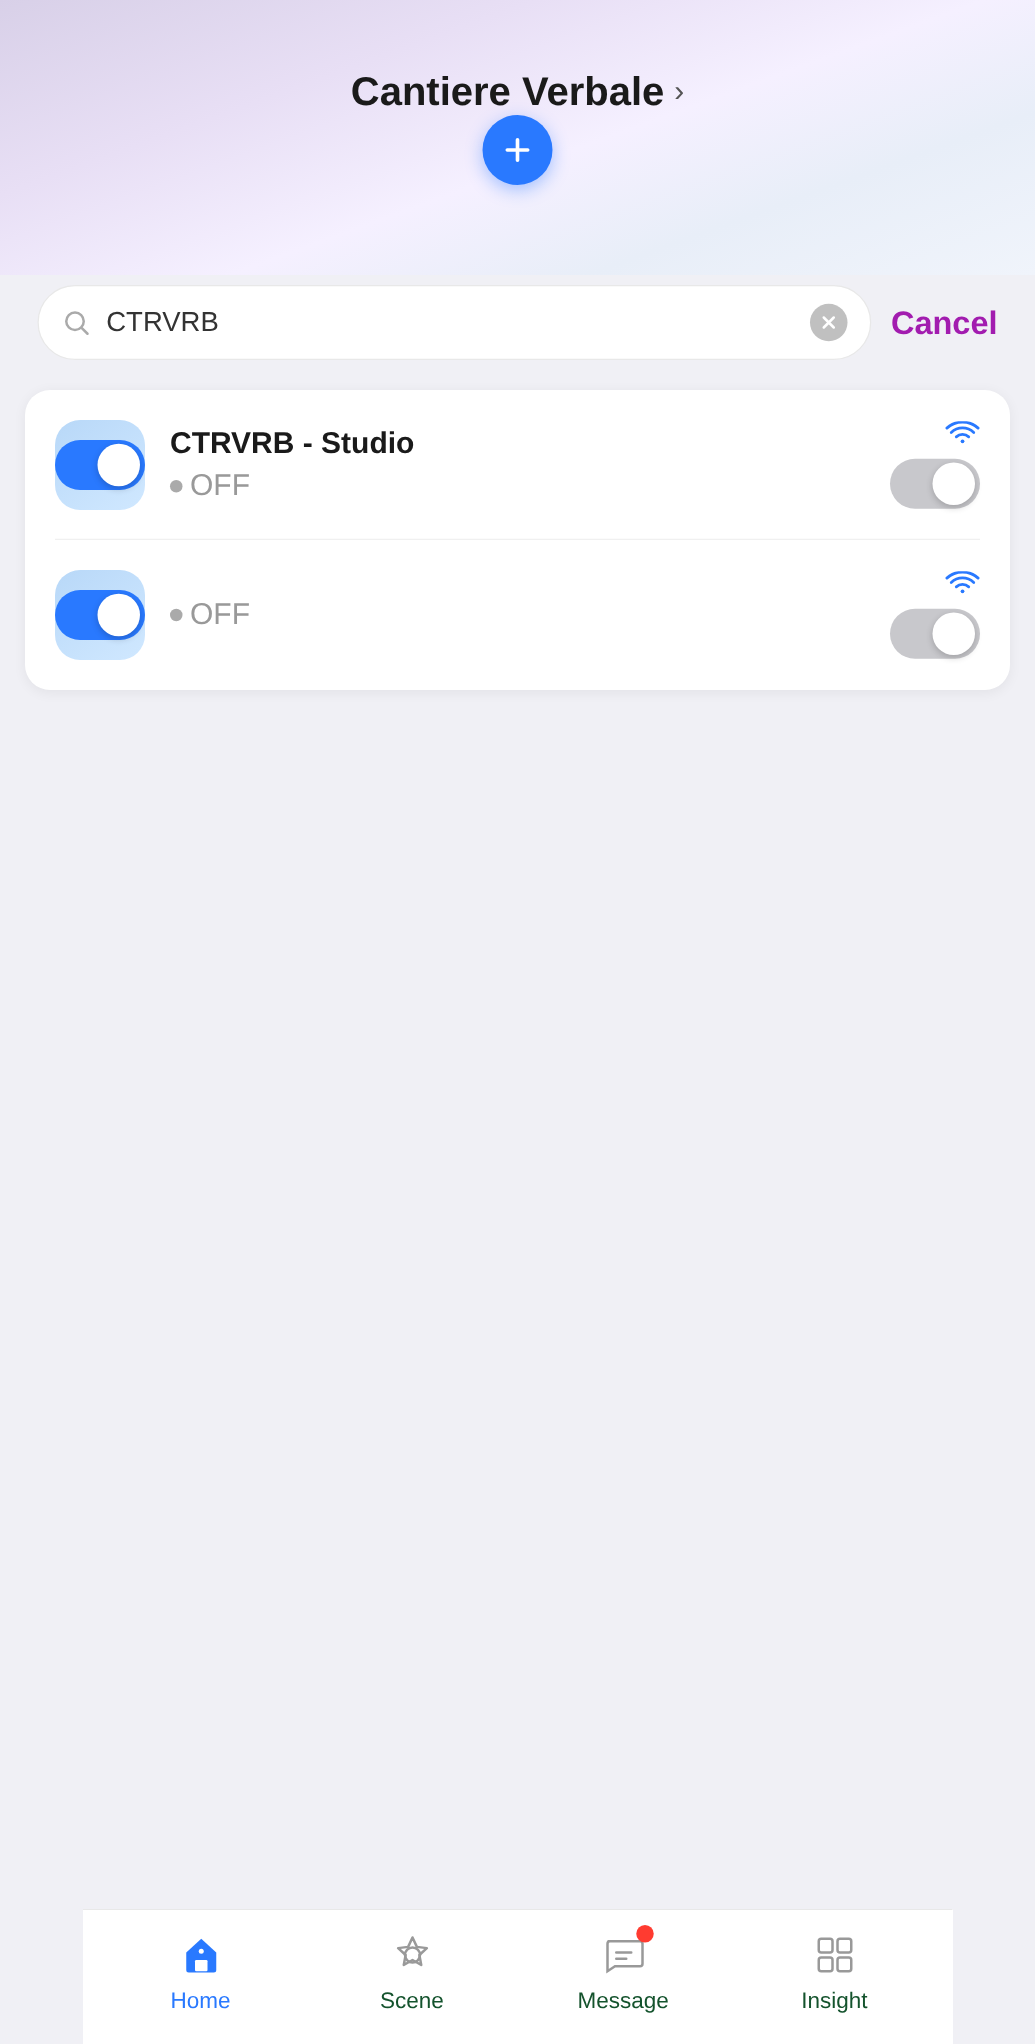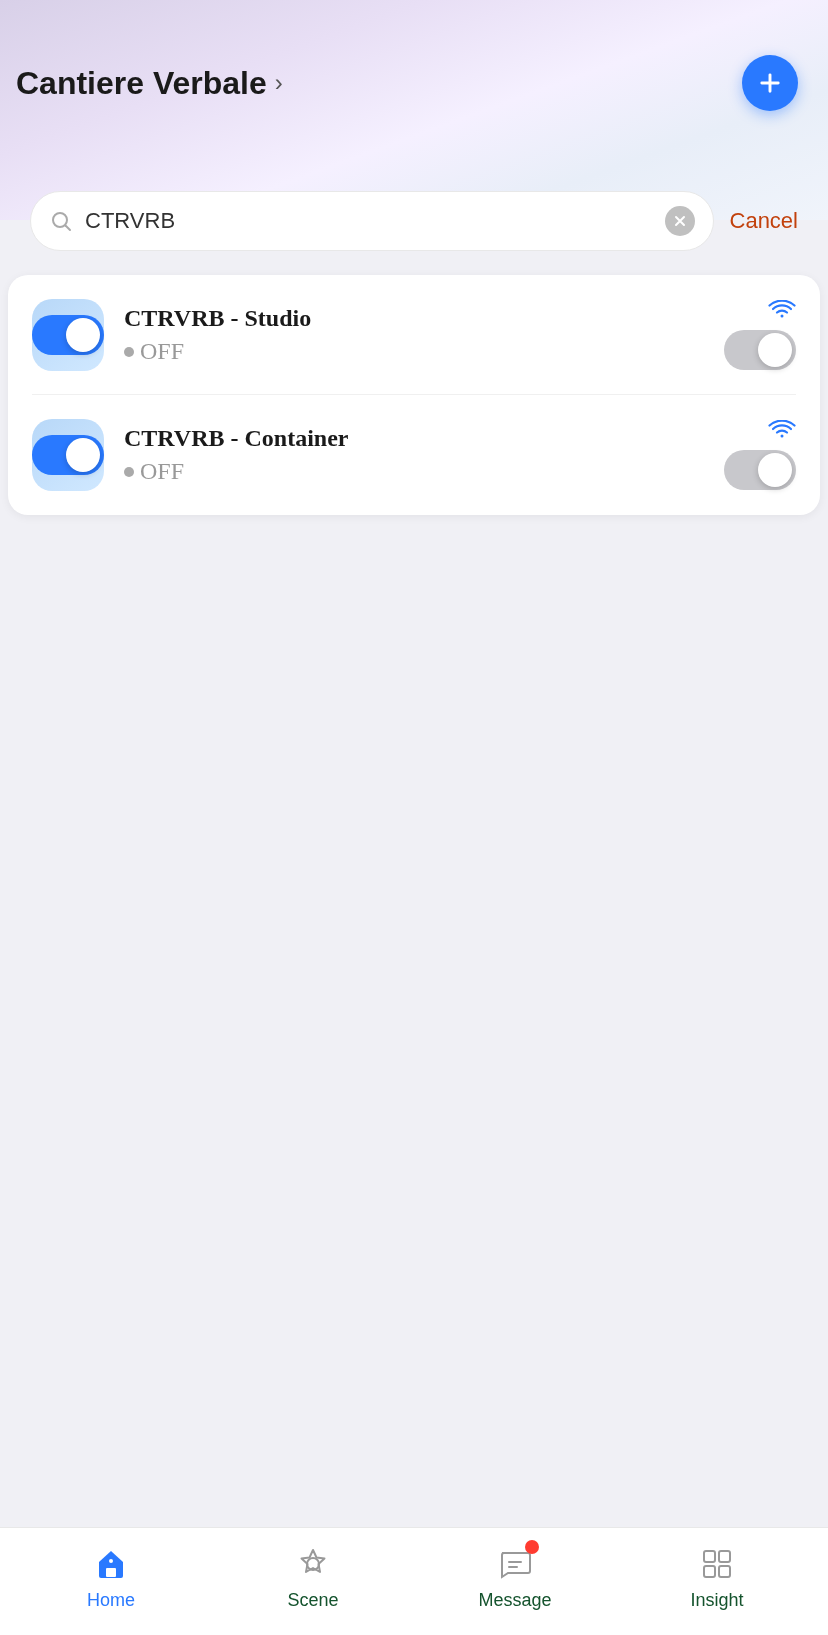--- a/index.html
+++ b/index.html
@@ -22,21 +22,22 @@
       background: linear-gradient(160deg, #d8d0e8 0%, #e8dff5 30%, #f5f0ff 55%, #e8eef8 75%, #f0f4fb 100%);
       z-index: 0;
     }
 
     .header {
       position: relative;
       z-index: 1;
       display: flex;
       align-items: center;
       justify-content: space-between;
-      padding: 55px 30px 20px 16px;
+      padding: 55px 30px 20px 30px;
+      flex-direction: column;
     }
 
     .header-title {
       display: flex;
       align-items: center;
       gap: 8px;
       font-size: 32px;
       font-weight: 700;
       color: #1a1a1a;
     }
@@ -104,36 +105,36 @@
       border: none;
       cursor: pointer;
       display: flex;
       align-items: center;
       justify-content: center;
     }
 
     .cancel-btn {
       background: none;
       border: none;
-      font-size: 22px;
-      color: #c2410c;
+      font-size: 26px;
+      color: #a21caf;
       cursor: pointer;
       white-space: nowrap;
+      font-weight: bold;
     }
 
     
     .device-list {
       position: relative;
       z-index: 1;
       background: #ffffff;
       border-radius: 20px;
-      margin: 8px 8px;
+      margin: 8px 20px;
       overflow: hidden;
       box-shadow: 0 2px 10px rgba(0,0,0,0.06);
-      font-family: Liberation Serif, serif;
     }
 
     .device-item {
       display: flex;
       align-items: center;
       padding: 24px 24px;
       gap: 20px;
       position: relative;
     }
 
@@ -241,21 +242,21 @@
       top: 3px;
       box-shadow: 0 2px 6px rgba(0,0,0,0.2);
     }
 
     
     .bottom-nav {
       position: fixed;
       bottom: 0;
       left: 50%;
       transform: translateX(-50%);
-      width: 828px;
+      width: 696px;
       background: #ffffff;
       border-top: 1px solid #e8e8e8;
       display: flex;
       align-items: center;
       justify-content: space-around;
       padding: 16px 10px 24px 10px;
       z-index: 100;
     }
 
     .nav-item {
@@ -367,21 +368,20 @@
       </div>
     </div>
 
     <div class="device-item">
       <div class="device-icon">
         <div class="icon-toggle">
           <div class="icon-toggle-thumb"></div>
         </div>
       </div>
       <div class="device-info">
-        <div class="device-name">CTRVRB - Container</div>
         <div class="device-status">
           <span class="status-dot"></span>
           <span>OFF</span>
         </div>
       </div>
       <div class="device-right">
         <svg width="28" height="20" viewBox="0 0 28 20" fill="none" class="wifi-icon">
           <path d="M14 16h0.01" stroke="#2979ff" stroke-width="3" stroke-linecap="round"></path>
           <path d="M9 12.5a7.5 7.5 0 0 1 10 0" stroke="#2979ff" stroke-width="2.2" stroke-linecap="round" fill="none"></path>
           <path d="M5 9a13 13 0 0 1 18 0" stroke="#2979ff" stroke-width="2.2" stroke-linecap="round" fill="none"></path>

